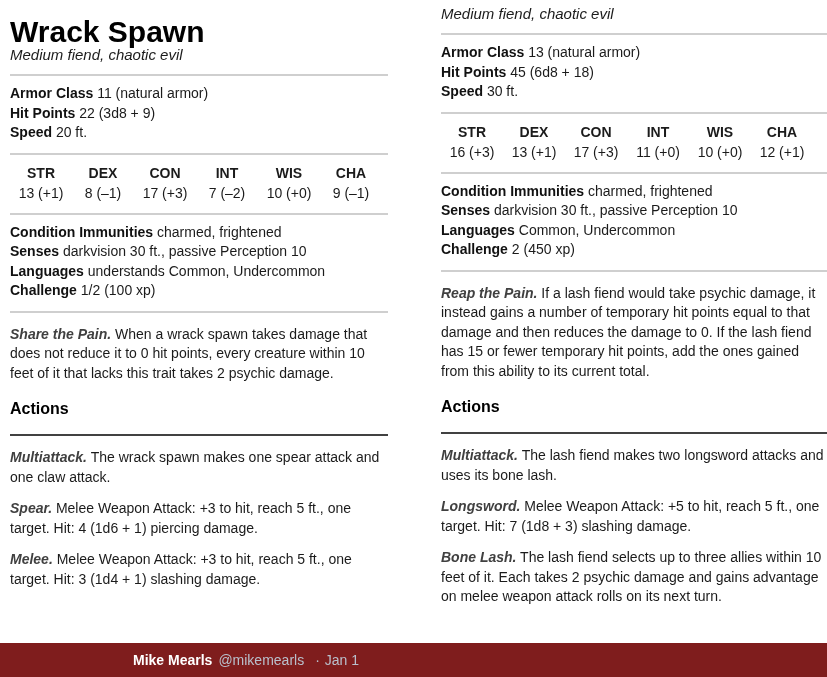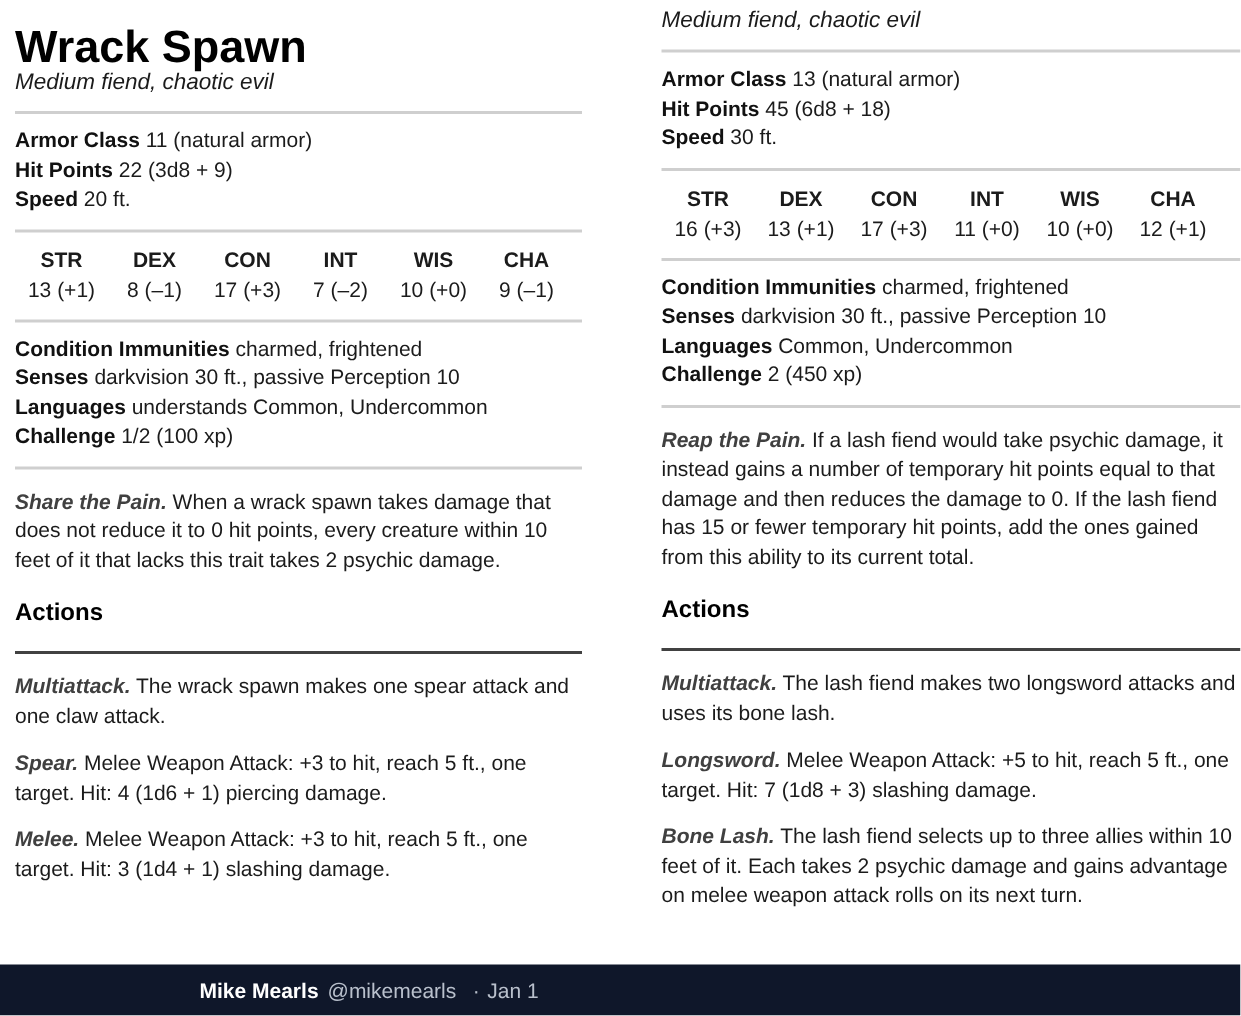--- a/index.html
+++ b/index.html
@@ -12,21 +12,21 @@
   body {
     font-family: "Liberation Sans", sans-serif;
     color: #1b1b1b;
   }
   .page { position: relative; width: 827px; height: 677px; }
 
   
   .footer-bar {
     position: absolute; left: 0; right: 0; bottom: 0;
     height: 34px;
-    background: #0f172a;
+    background: #7f1d1d;
     z-index: 0;
     display: flex; align-items: center;
     padding-left: 133px;
     font-size: 14px;
     white-space: nowrap;
   }
   .footer-bar .author { color: #ffffff; font-weight: bold; }
   .footer-bar .handle { color: #b9c0cc; margin-left: 6px; }
   .footer-bar .dot    { color: #b9c0cc; margin-left: 11px; }
   .footer-bar .date   { color: #b9c0cc; margin-left: 5px; }

